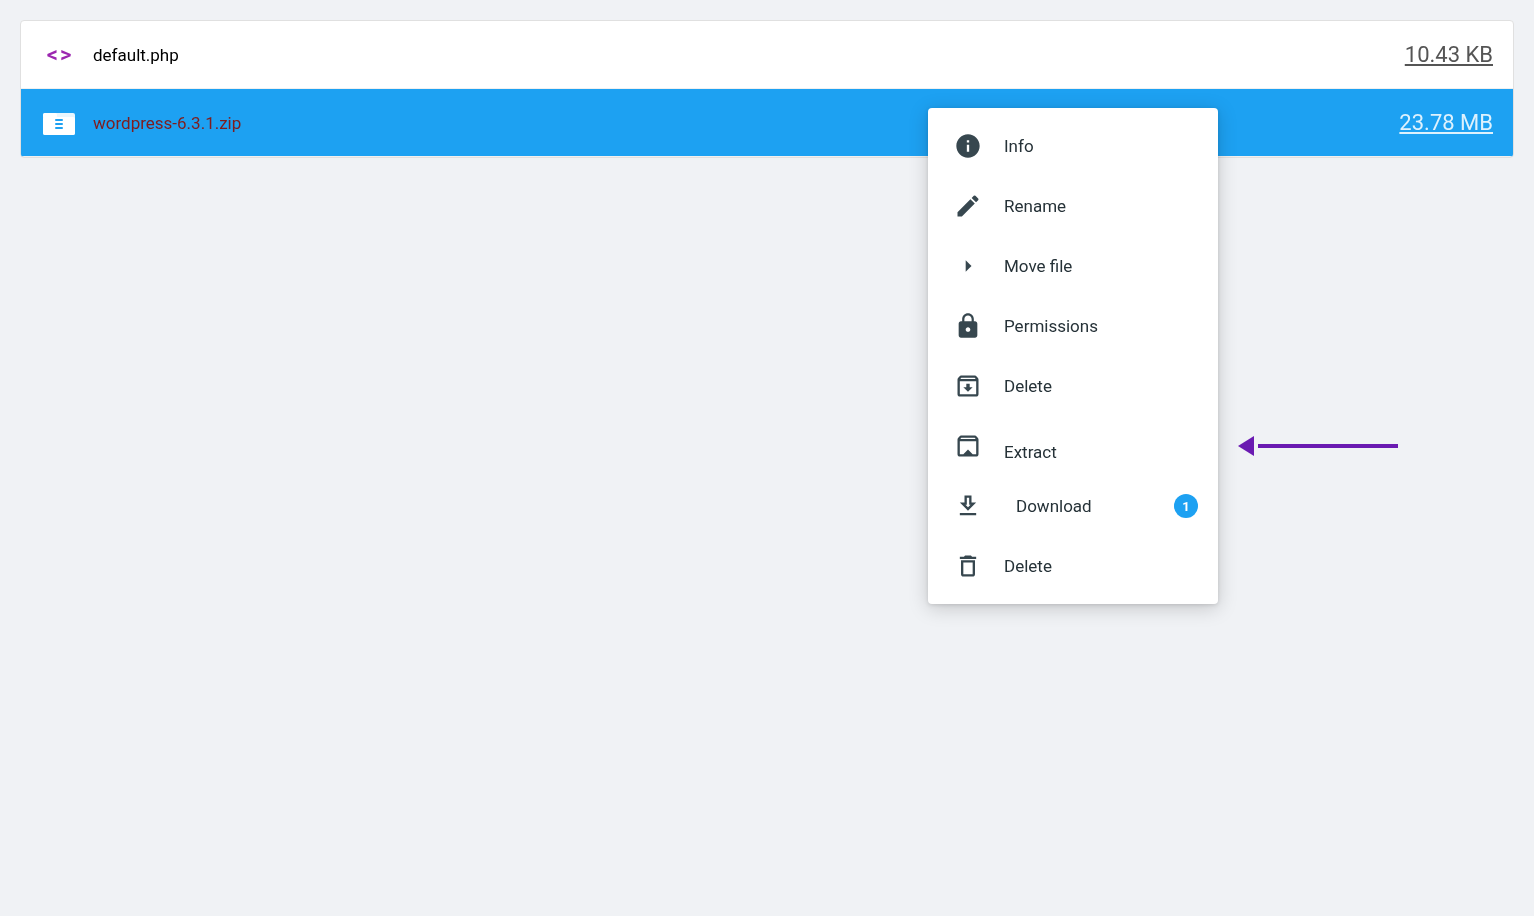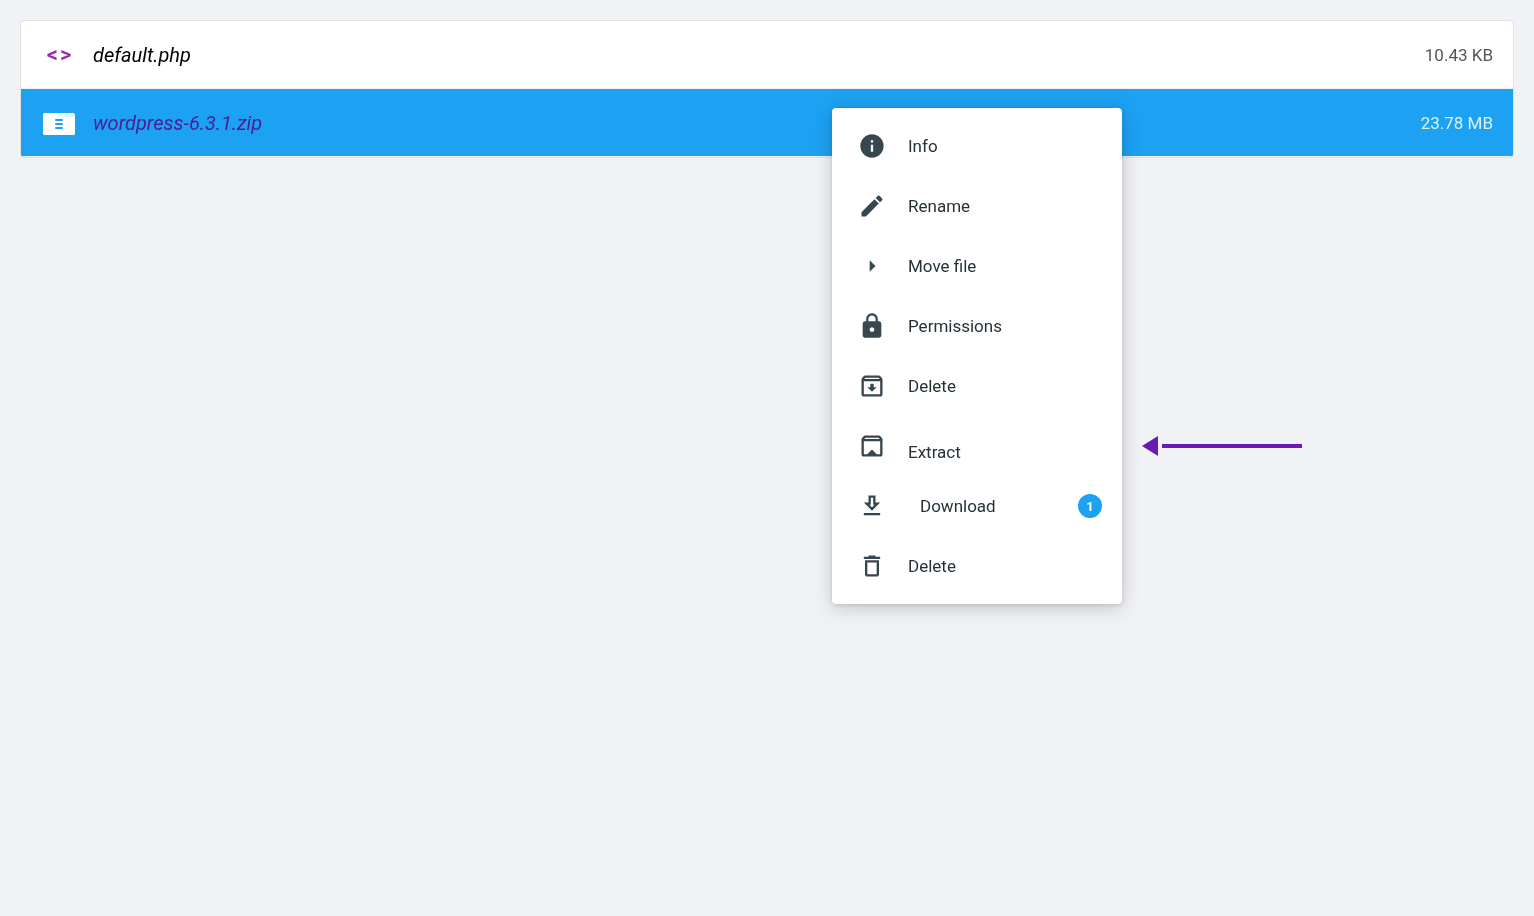--- a/index.html
+++ b/index.html
@@ -41,33 +41,33 @@
       height: 36px;
       margin-right: 16px;
       display: flex;
       align-items: center;
       justify-content: center;
       flex-shrink: 0;
     }
 
     .file-name {
       flex: 1;
-      font-size: 20px;
+      font-size: 17px;
       font-weight: 400;
-      font-style: italic;
     }
 
     .file-row.selected .file-name {
-      color: #4c1d95;
+      color: #7f1d1d;
     }
 
     .file-size {
-      font-size: 17px;
+      font-size: 22px;
       color: #555;
       margin-left: auto;
+      text-decoration: underline;
     }
 
     .file-row.selected .file-size {
       color: rgba(255,255,255,0.85);
     }
 
     
     .code-icon {
       display: flex;
       align-items: center;
@@ -83,21 +83,21 @@
     
     .zip-folder-icon {
       width: 36px;
       height: 36px;
     }
 
     
     .context-menu {
       position: absolute;
       top: 108px;
-      left: 832px;
+      left: 928px;
       width: 290px;
       background: #fff;
       border-radius: 4px;
       box-shadow: 0 4px 20px rgba(0,0,0,0.18), 0 1px 4px rgba(0,0,0,0.12);
       z-index: 100;
       padding: 8px 0;
     }
 
     .menu-item {
       display: flex;

